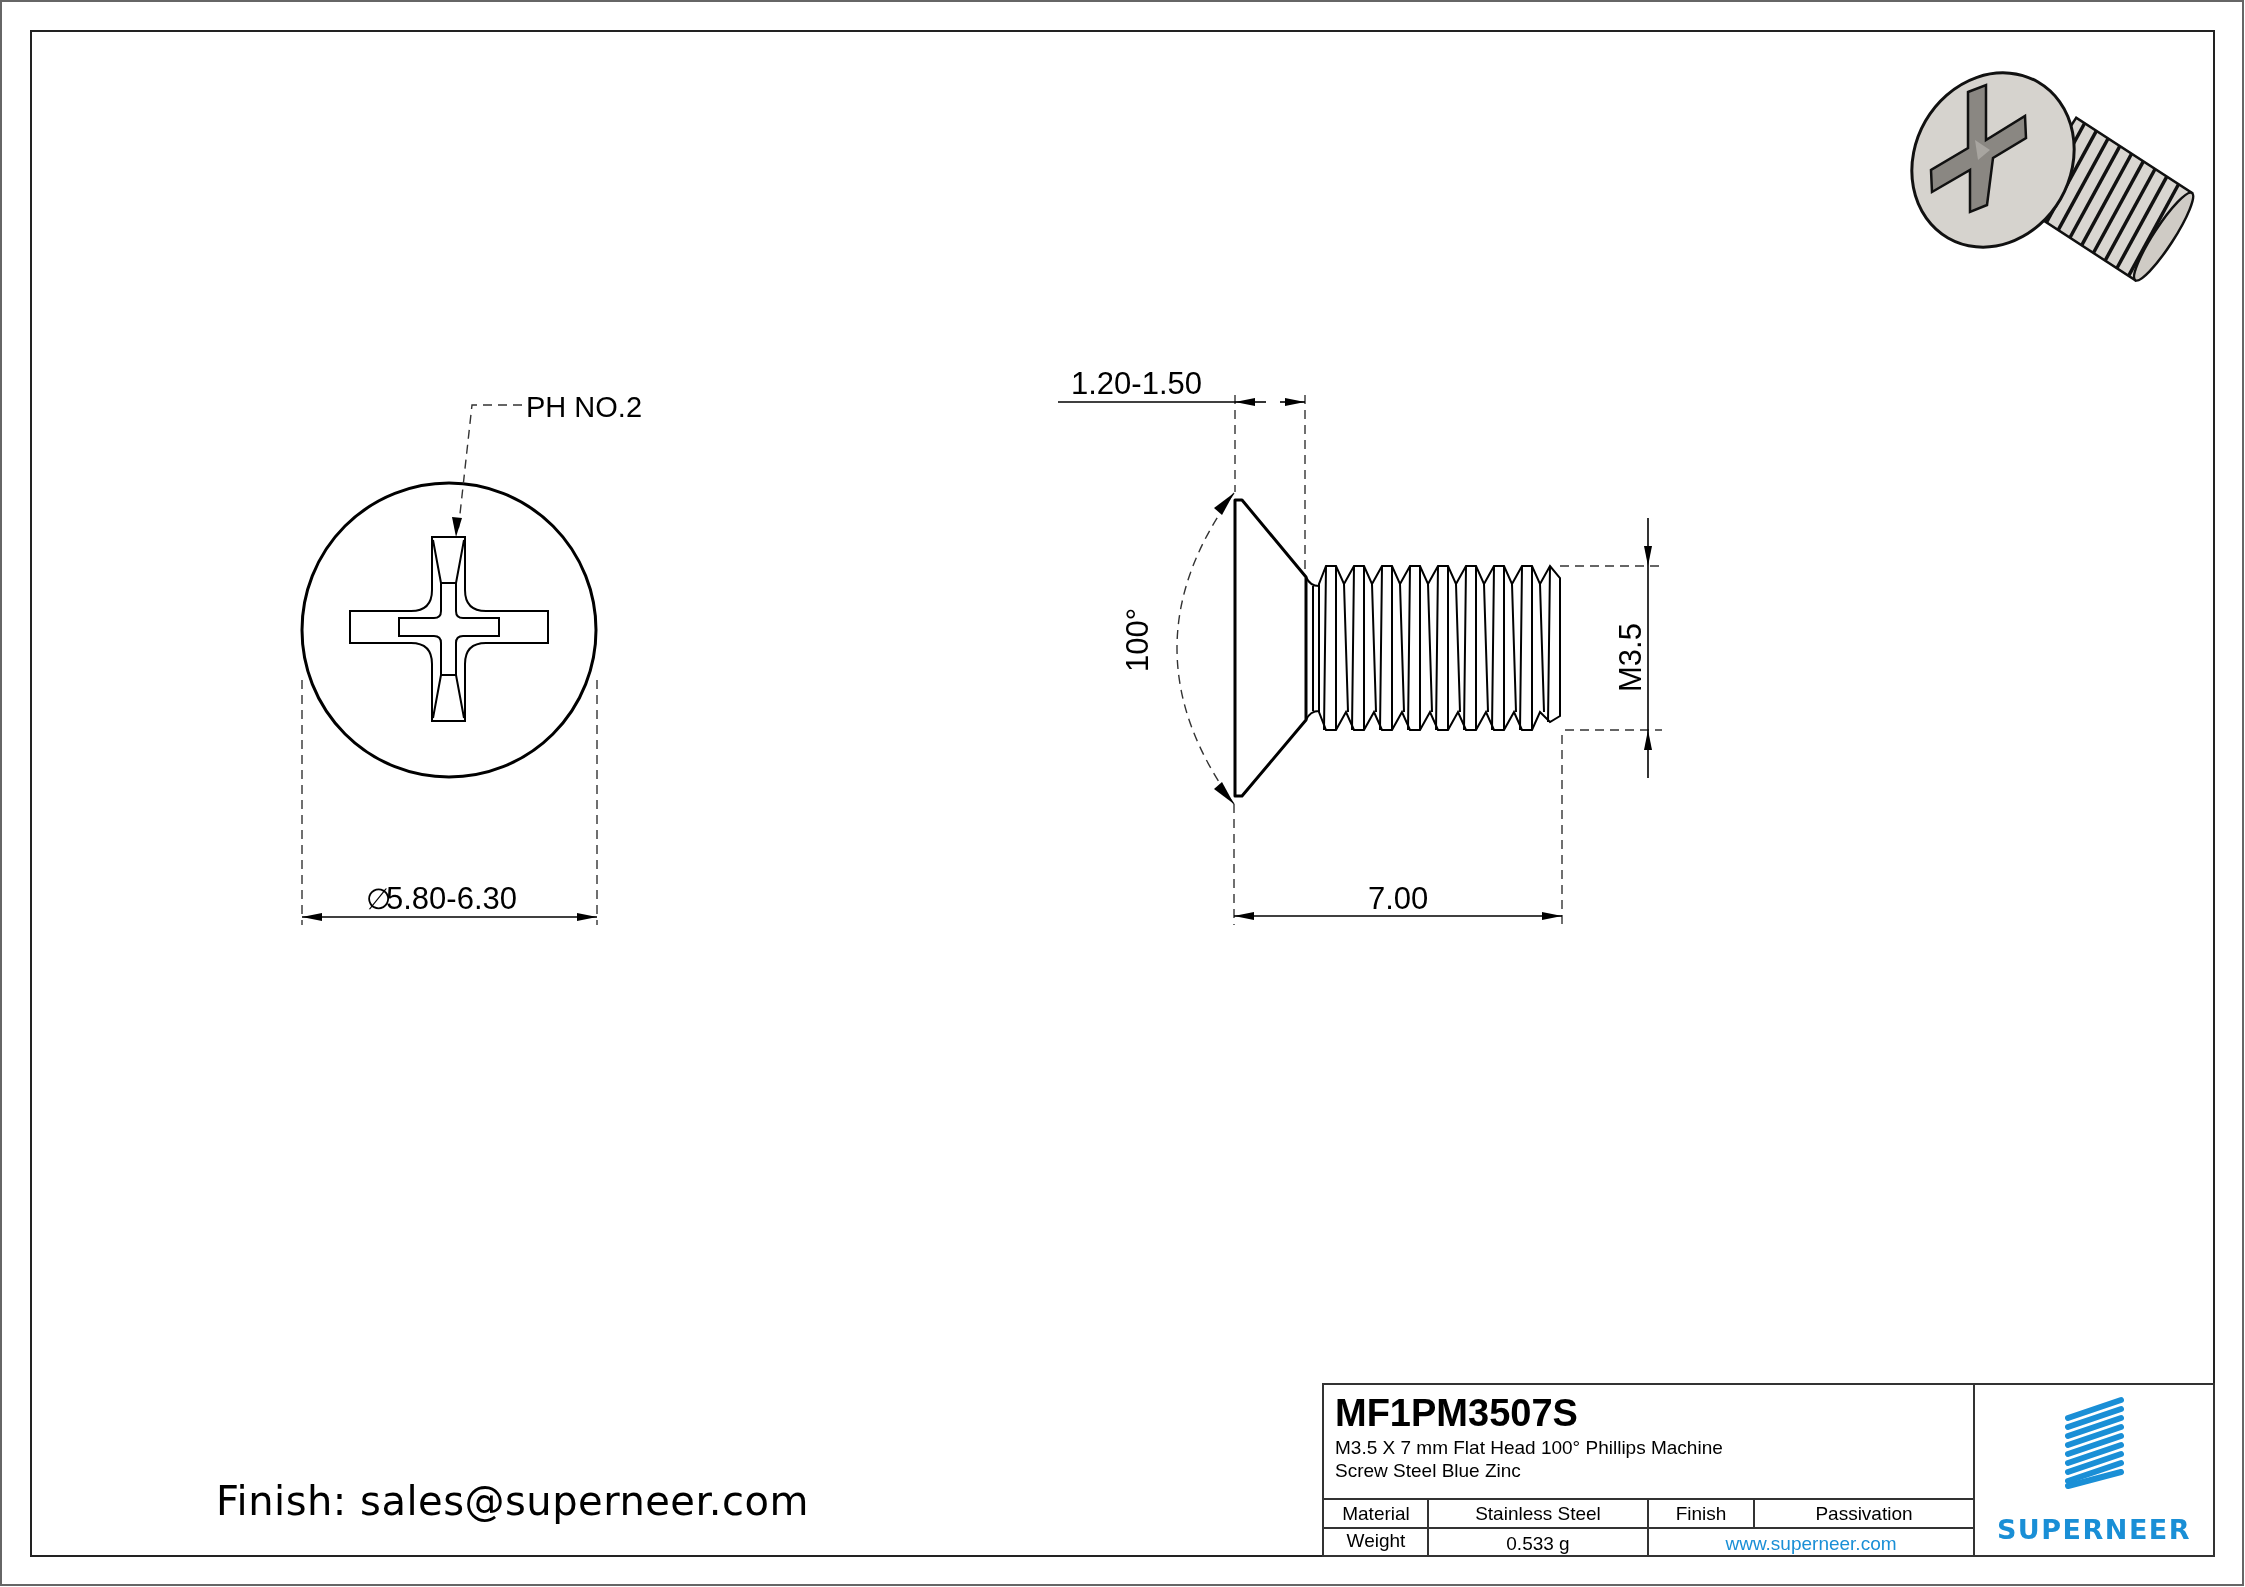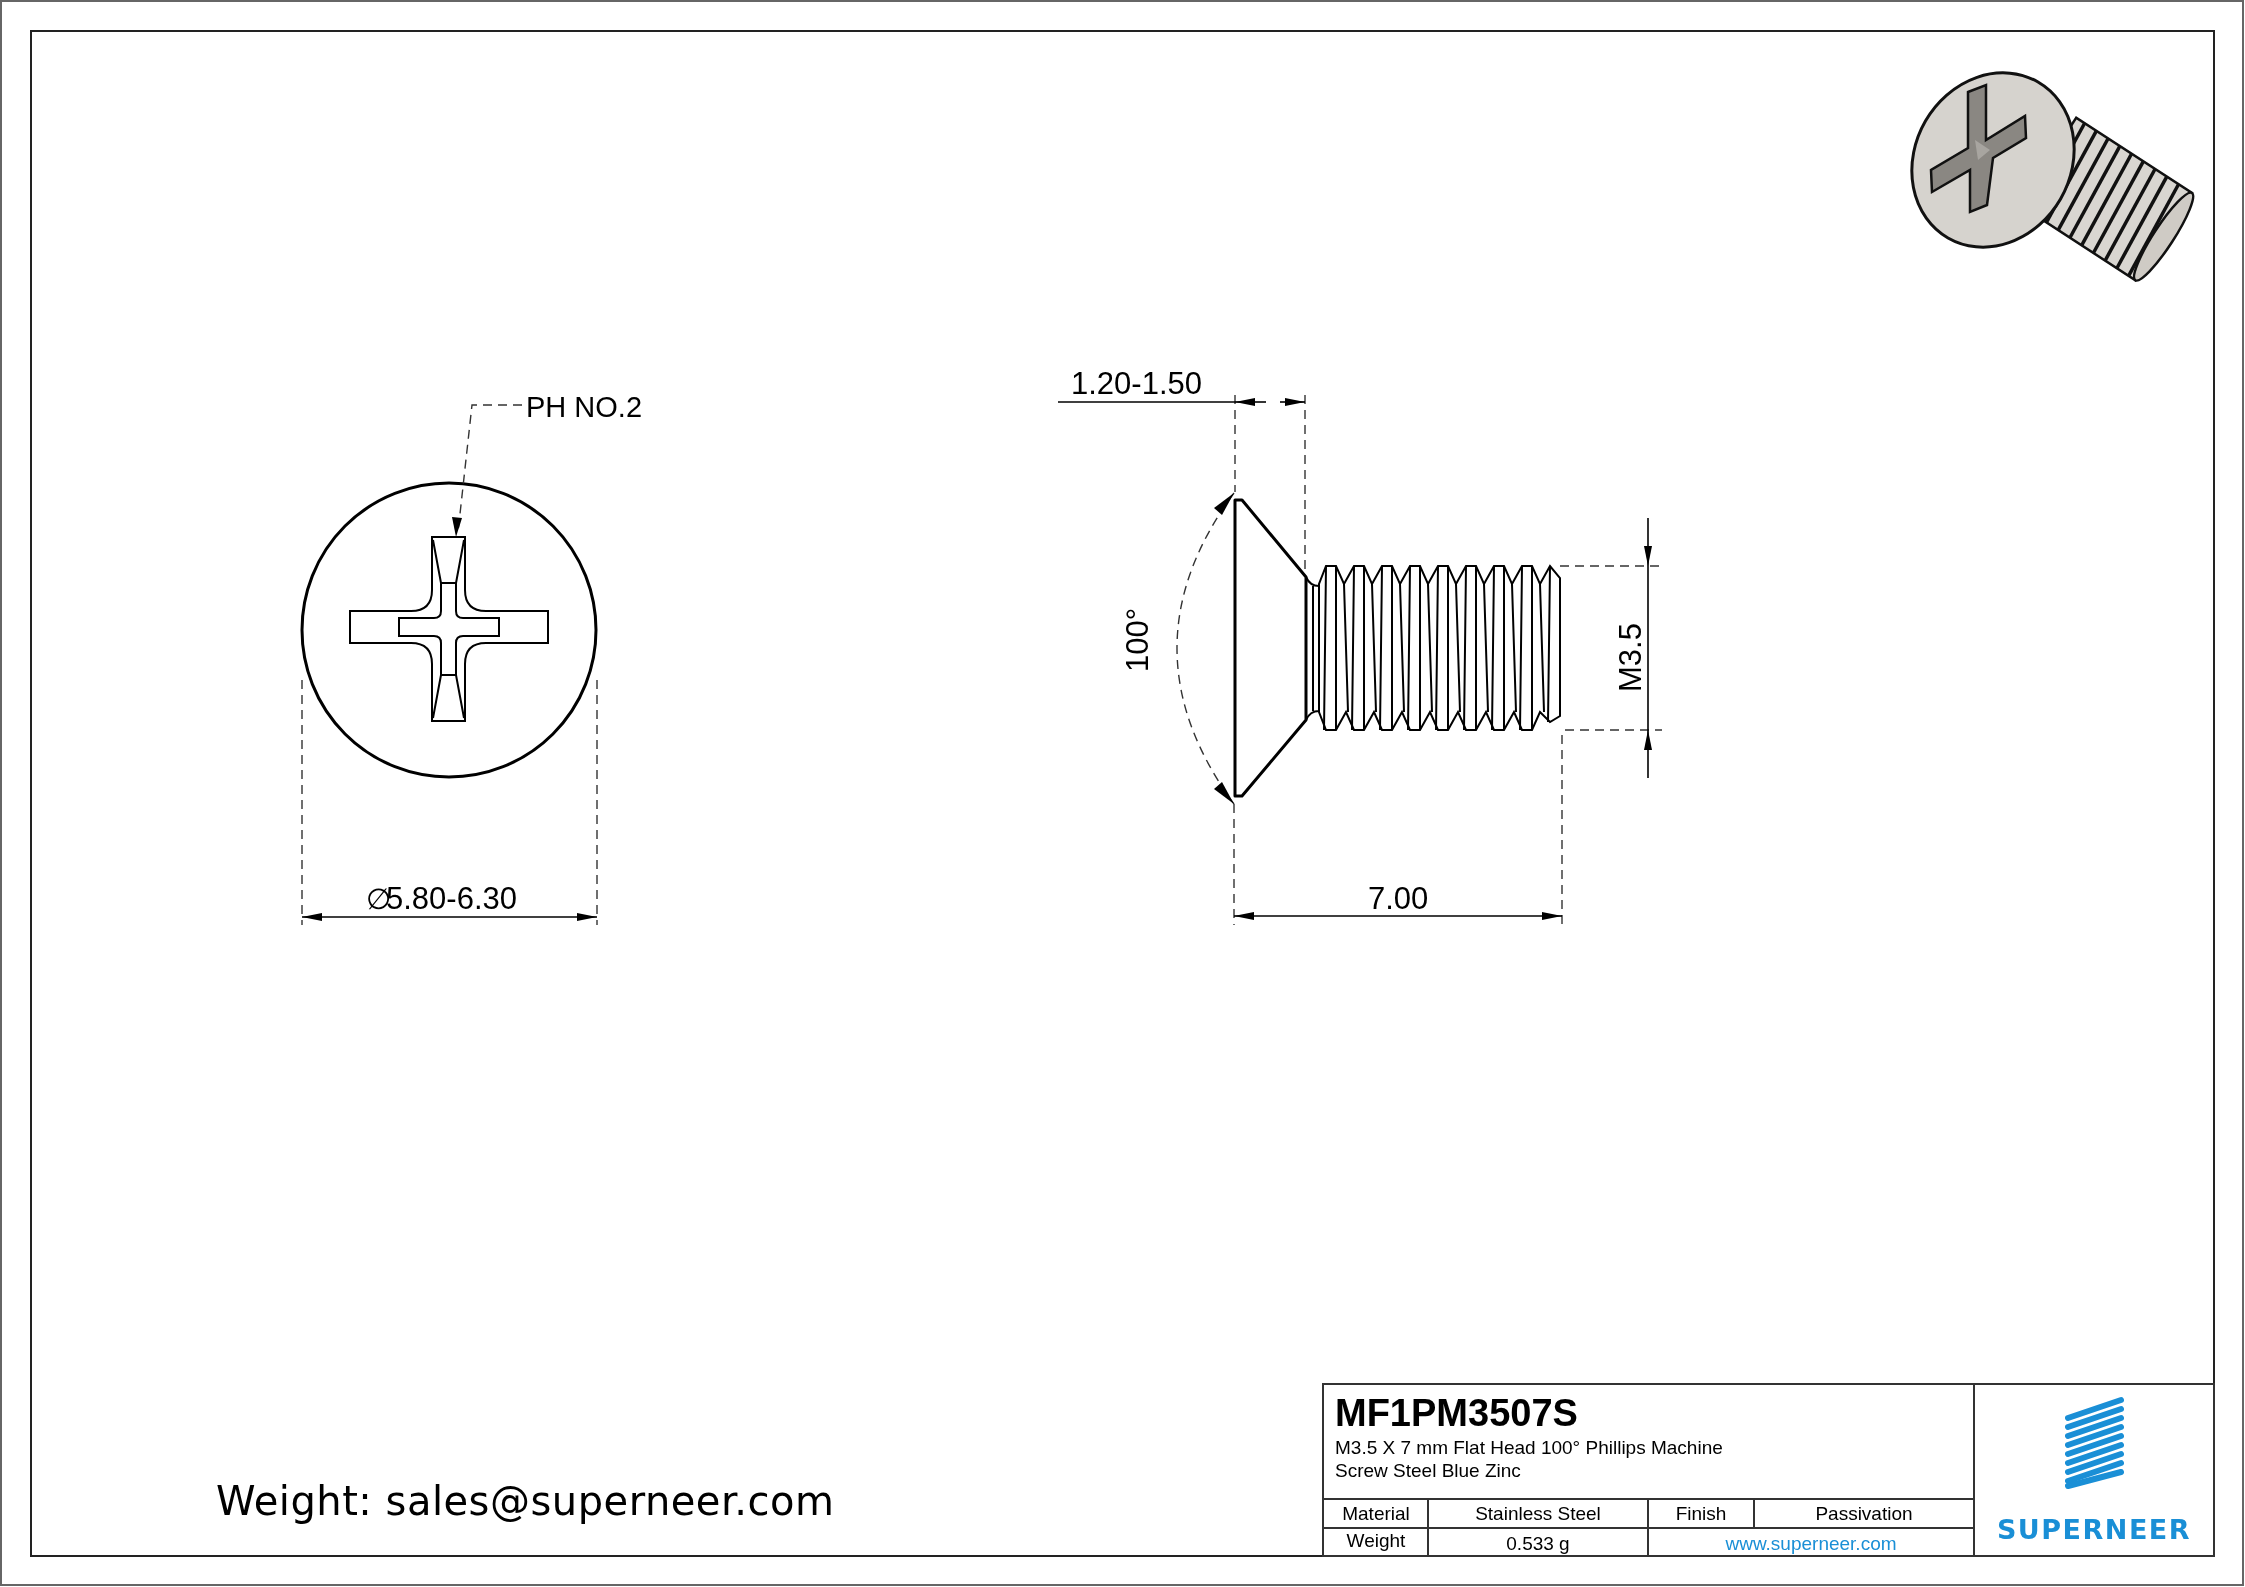--- a/index.html
+++ b/index.html
@@ -140,13 +140,13 @@
       <line x1="2068" y1="1454" x2="2121" y2="1436"></line>
       <line x1="2068" y1="1463" x2="2121" y2="1445"></line>
       <line x1="2068" y1="1472" x2="2121" y2="1454"></line>
       <line x1="2068" y1="1481" x2="2121" y2="1463"></line>
       <line x1="2068" y1="1486" x2="2121" y2="1472"></line>
     </g>
     <text x="2094" y="1539" font-size="27" font-weight="bold" text-anchor="middle" letter-spacing="1.5" style="fill:#1a8fd6; font-family:'DejaVu Sans', sans-serif;">SUPERNEER</text>
   </g>
 </svg>
 
-<div class="contact">Weight: sales@superneer.com</div>
+<div class="contact">Finish: sales@superneer.com</div>
 
 </body></html>

